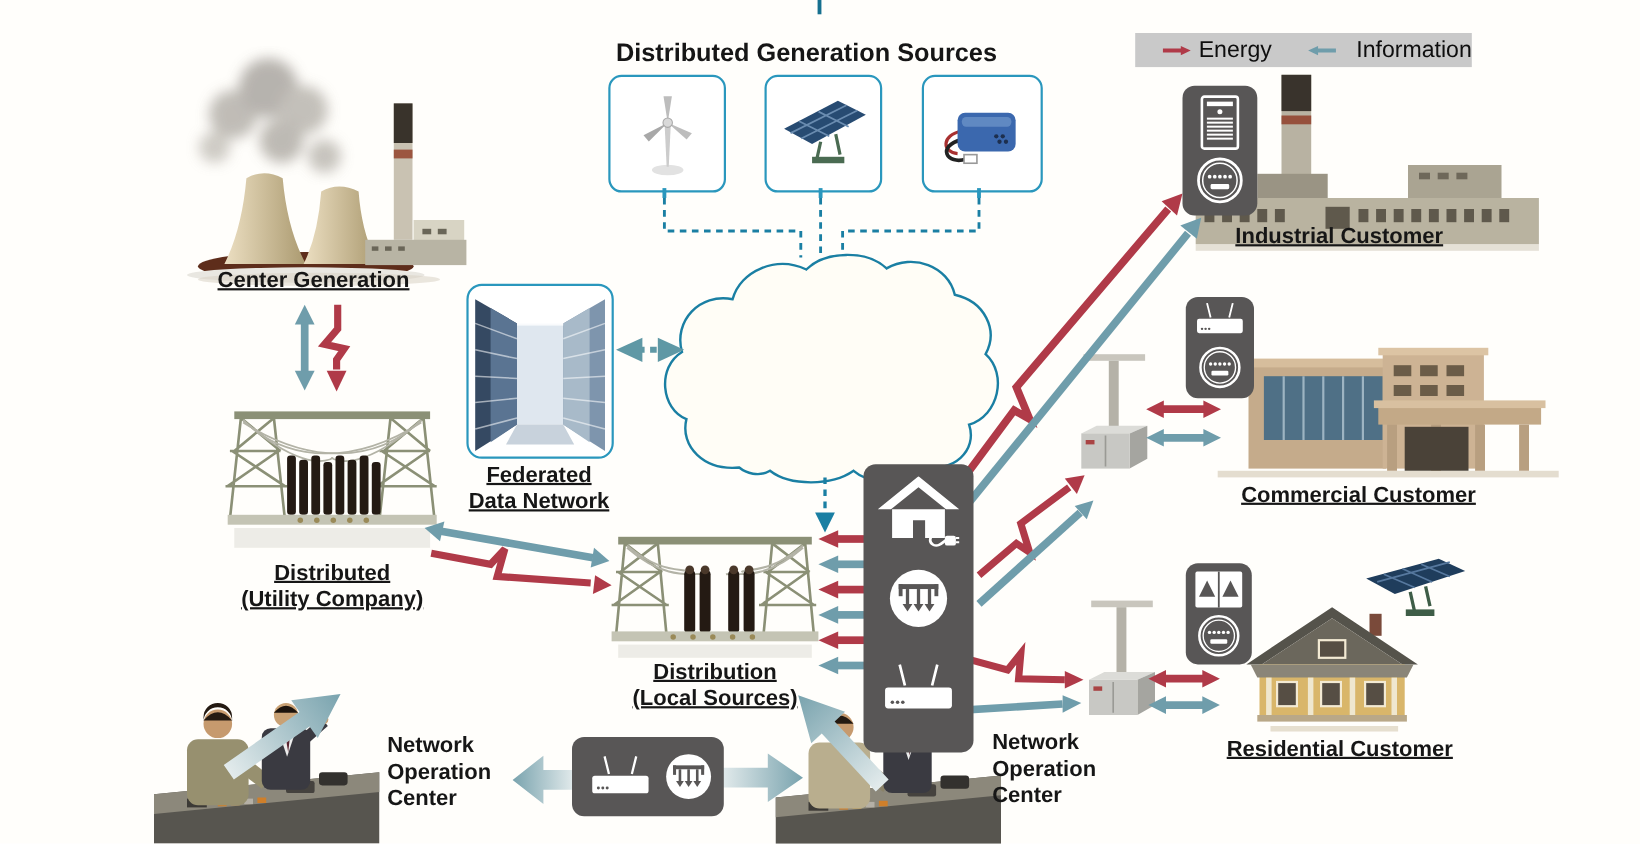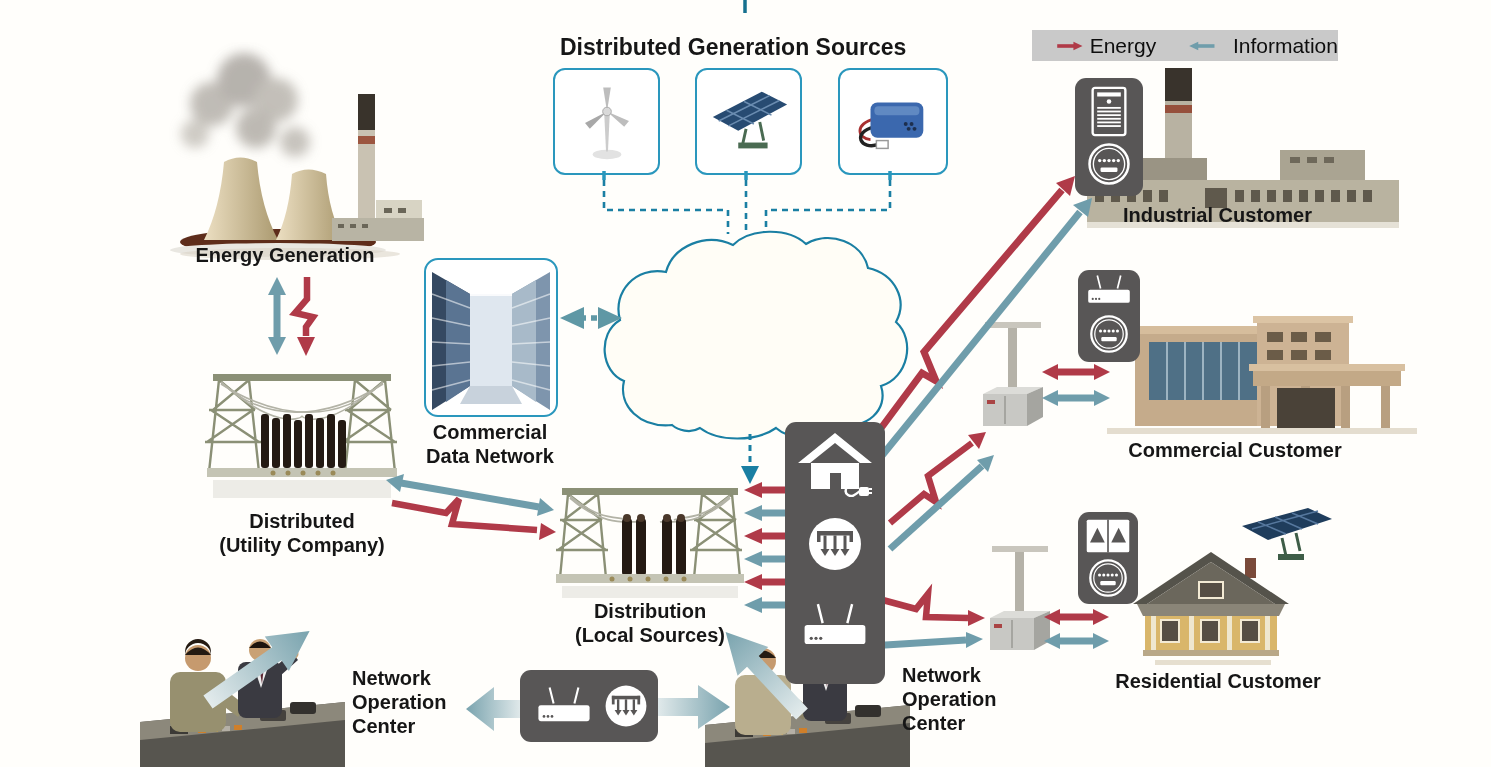--- a/index.html
+++ b/index.html
@@ -1,20 +1,20 @@
 <!DOCTYPE html>
 <html><head>
 <meta charset="utf-8">
 <style>
   html,body{margin:0;padding:0;background:#ffffff;}
   .stage{position:relative;width:1491px;height:767px;background:#fffefb;overflow:hidden;
          font-family:"Liberation Sans","DejaVu Sans",sans-serif;}
   .abs{position:absolute;}
   .label{position:absolute;font-weight:bold;color:#161616;font-size:20px;line-height:24px;z-index:6;}
-  .label.center{text-align:center;}
+  .label.center{text-align:center;text-decoration:underline;}
   .dg-title{position:absolute;font-weight:bold;color:#161616;font-size:23px;z-index:6;text-align:left;}
   .dg-box{position:absolute;width:103px;height:103px;background:#ffffff;border:2.5px solid #2a97bd;
           border-radius:12px;z-index:2;display:flex;align-items:center;justify-content:center;}
   .photo{position:absolute;z-index:1;}
   .graybox{position:absolute;background:#585656;border-radius:11px;z-index:4;}
   .legend{position:absolute;left:1032px;top:30px;width:306px;height:31px;background:#c9c9c9;z-index:6;
           display:flex;align-items:center;font-size:21px;color:#0e0e0e;padding-left:24px;box-sizing:border-box;}
   .arrows{position:absolute;left:0;top:0;z-index:3;pointer-events:none;}
   .fdc-box{position:absolute;left:424px;top:258px;width:130px;height:155px;background:#fff;
            border:2.5px solid #2a97bd;border-radius:14px;z-index:2;overflow:hidden;
@@ -610,30 +610,30 @@
     <svg style="margin-left:32px" width="46" height="18" viewBox="0 0 46 18">
       <polygon points="2,9 17,2 17,16" fill="#6f9dab"></polygon>
       <line x1="15" y1="9" x2="44" y2="9" stroke="#6f9dab" stroke-width="6"></line>
     </svg>
     <span style="margin-left:17px">Information</span>
   </div>
 
   <div class="dg-title" style="left:560px;top:34px;width:380px">Distributed Generation Sources</div>
 
   <div class="label center" style="left:170px;top:243px;width:230px">
-    <span>Energy Generation</span>
+    <span>Center Generation</span>
   </div>
 
   <div class="label center" style="left:193px;top:509px;width:218px">
     <div>Distributed</div>
     <div>(Utility Company)</div>
   </div>
 
   <div class="label center" style="left:404px;top:420px;width:172px">
-    <div>Commercial</div>
+    <div>Federated</div>
     <div>Data Network</div>
   </div>
 
   <div class="label center" style="left:545px;top:599px;width:210px">
     <div>Distribution</div>
     <div>(Local Sources)</div>
   </div>
 
   <div class="label" style="left:352px;top:666px;width:130px">
     <div>Network</div>

